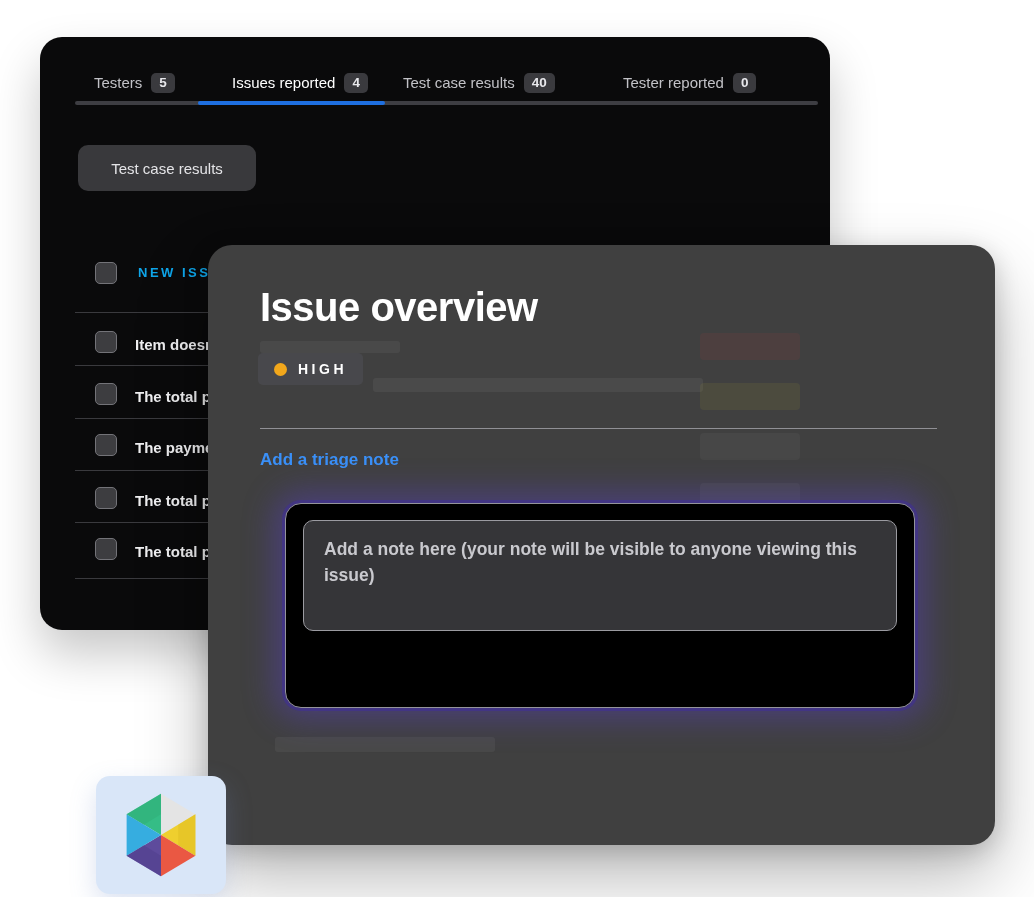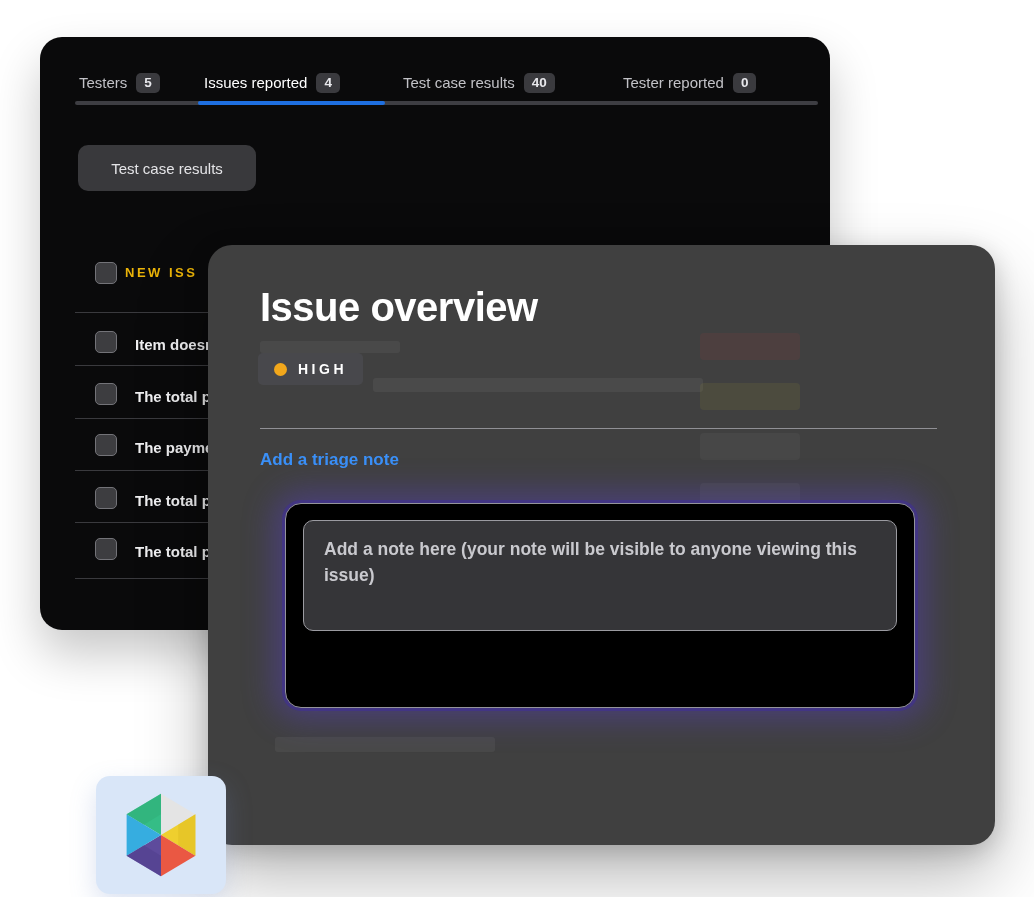--- a/index.html
+++ b/index.html
@@ -30,22 +30,22 @@
   .filter-button{
     position:absolute;left:38px;top:108px;width:178px;height:46px;
     background:#39393c;border-radius:10px;color:#e4e4e7;font-size:15px;font-weight:500;
     display:flex;align-items:center;justify-content:center;cursor:pointer;
   }
   .checkbox{
     position:absolute;width:22px;height:22px;box-sizing:border-box;
     background:#3d3d40;border:1.5px solid #737378;border-radius:5px;cursor:pointer;
   }
   .section-header-label{
-    position:absolute;left:85px;top:228px;
-    color:#eab308;font-size:13px;font-weight:700;letter-spacing:2.5px;white-space:nowrap;
+    position:absolute;left:98px;top:228px;
+    color:#0ea5e9;font-size:13px;font-weight:700;letter-spacing:2.5px;white-space:nowrap;
   }
   .list-divider{position:absolute;left:35px;width:755px;border-top:1px solid #3a3a3e;}
   .row-label{
     position:absolute;left:95px;color:#efeff1;font-size:15px;font-weight:600;
     line-height:22px;white-space:nowrap;
   }
 
   
   .front-panel{
     position:absolute;left:208px;top:245px;width:787px;height:600px;
@@ -104,25 +104,25 @@
     box-shadow:0 10px 26px rgba(110,140,200,.25);
   }
 </style>
 </head>
 <body>
 
 <div class="stage">
 
   <div class="back-panel">
 
-    <div class="tab" style="left:39px">
+    <div class="tab" style="left:54px">
       <span>Testers</span>
       <span class="badge">5</span>
     </div>
-    <div class="tab active" style="left:164px">
+    <div class="tab active" style="left:192px">
       <span>Issues reported</span>
       <span class="badge">4</span>
     </div>
     <div class="tab" style="left:363px">
       <span>Test case results</span>
       <span class="badge">40</span>
     </div>
     <div class="tab" style="left:583px">
       <span>Tester reported</span>
       <span class="badge">0</span>

